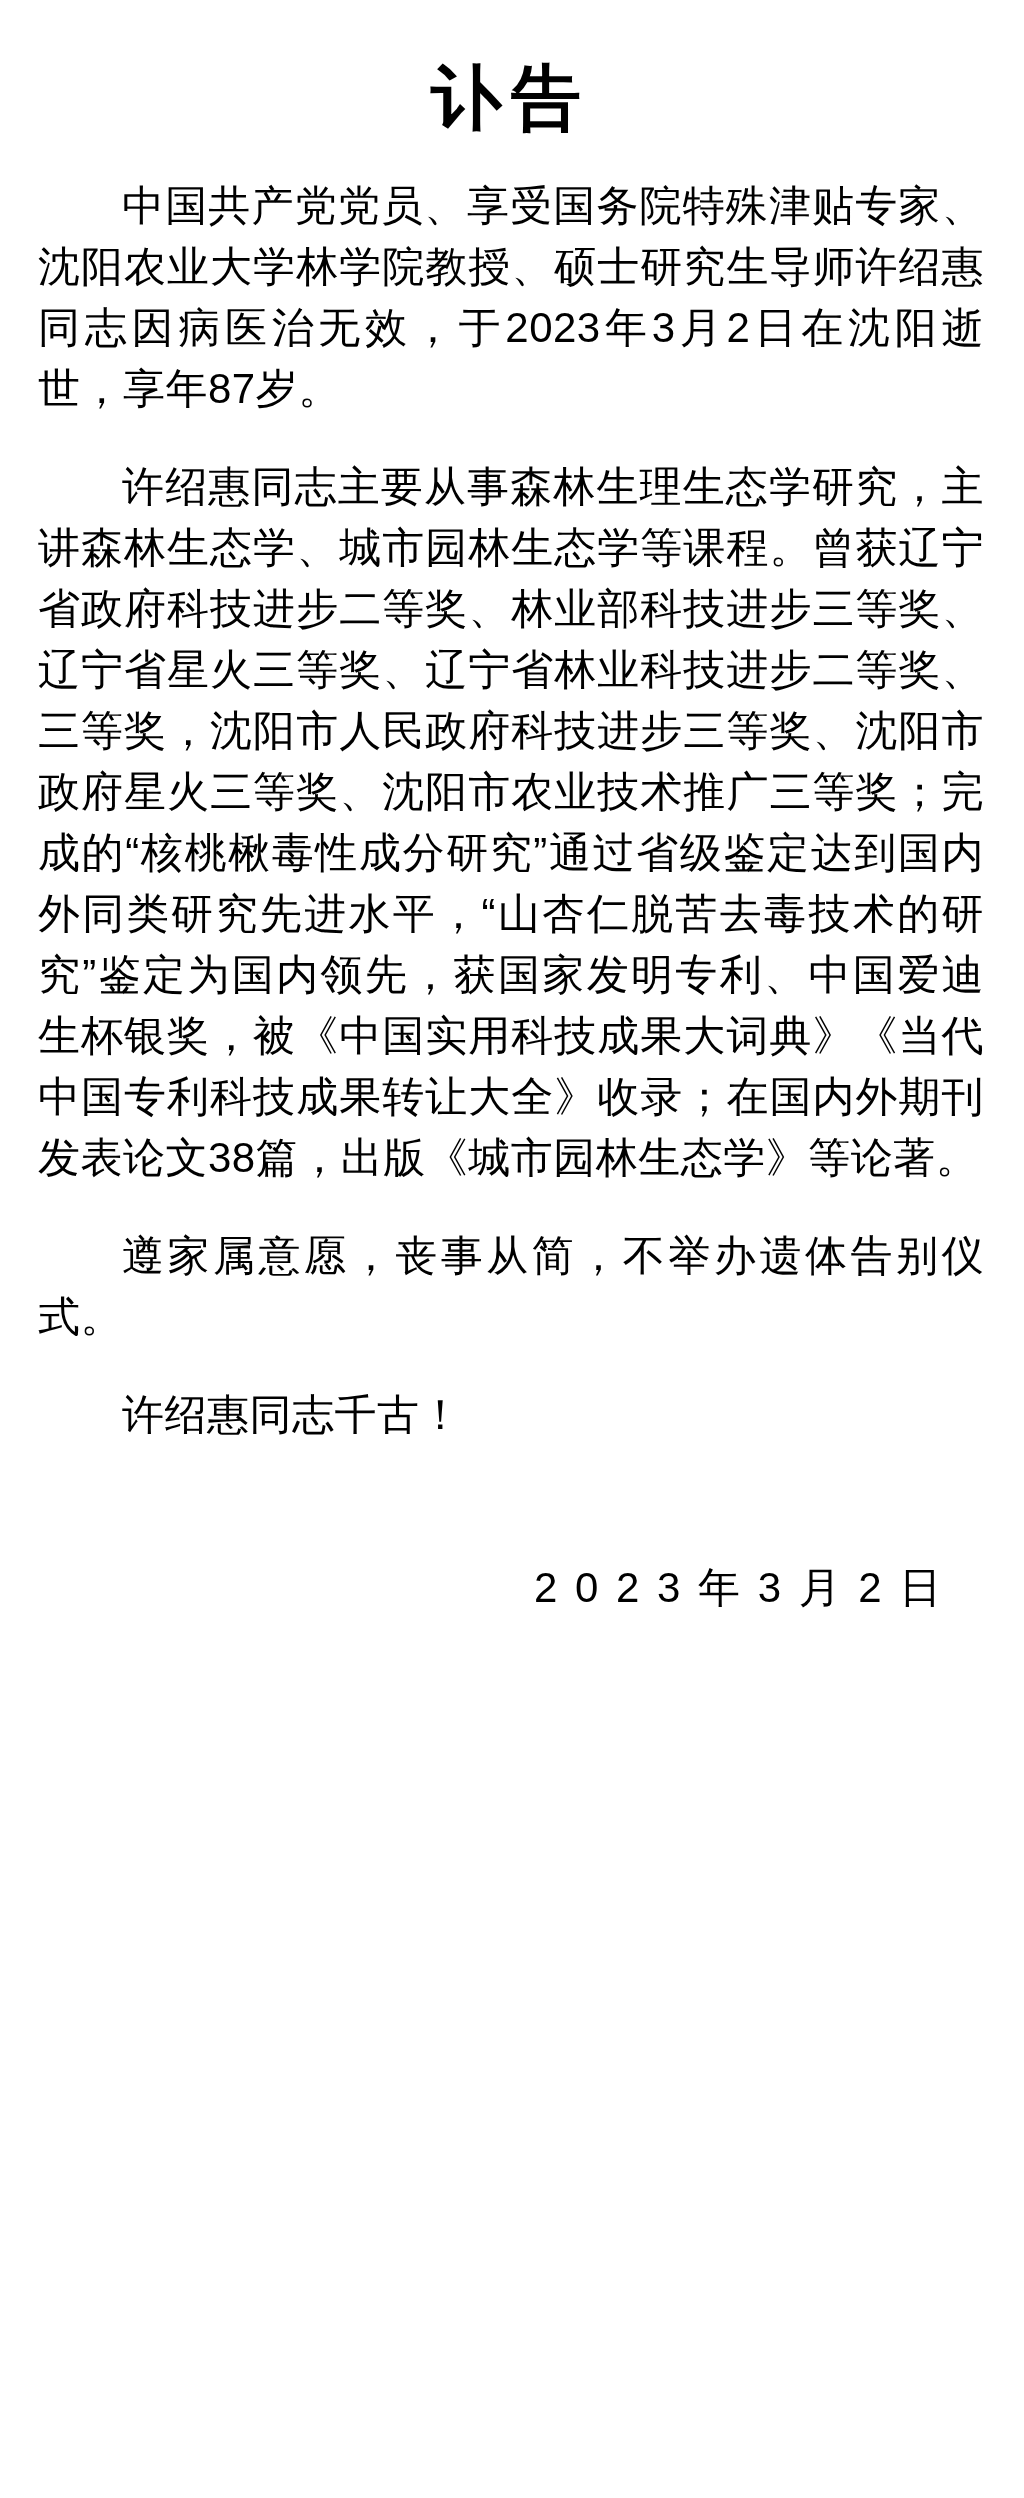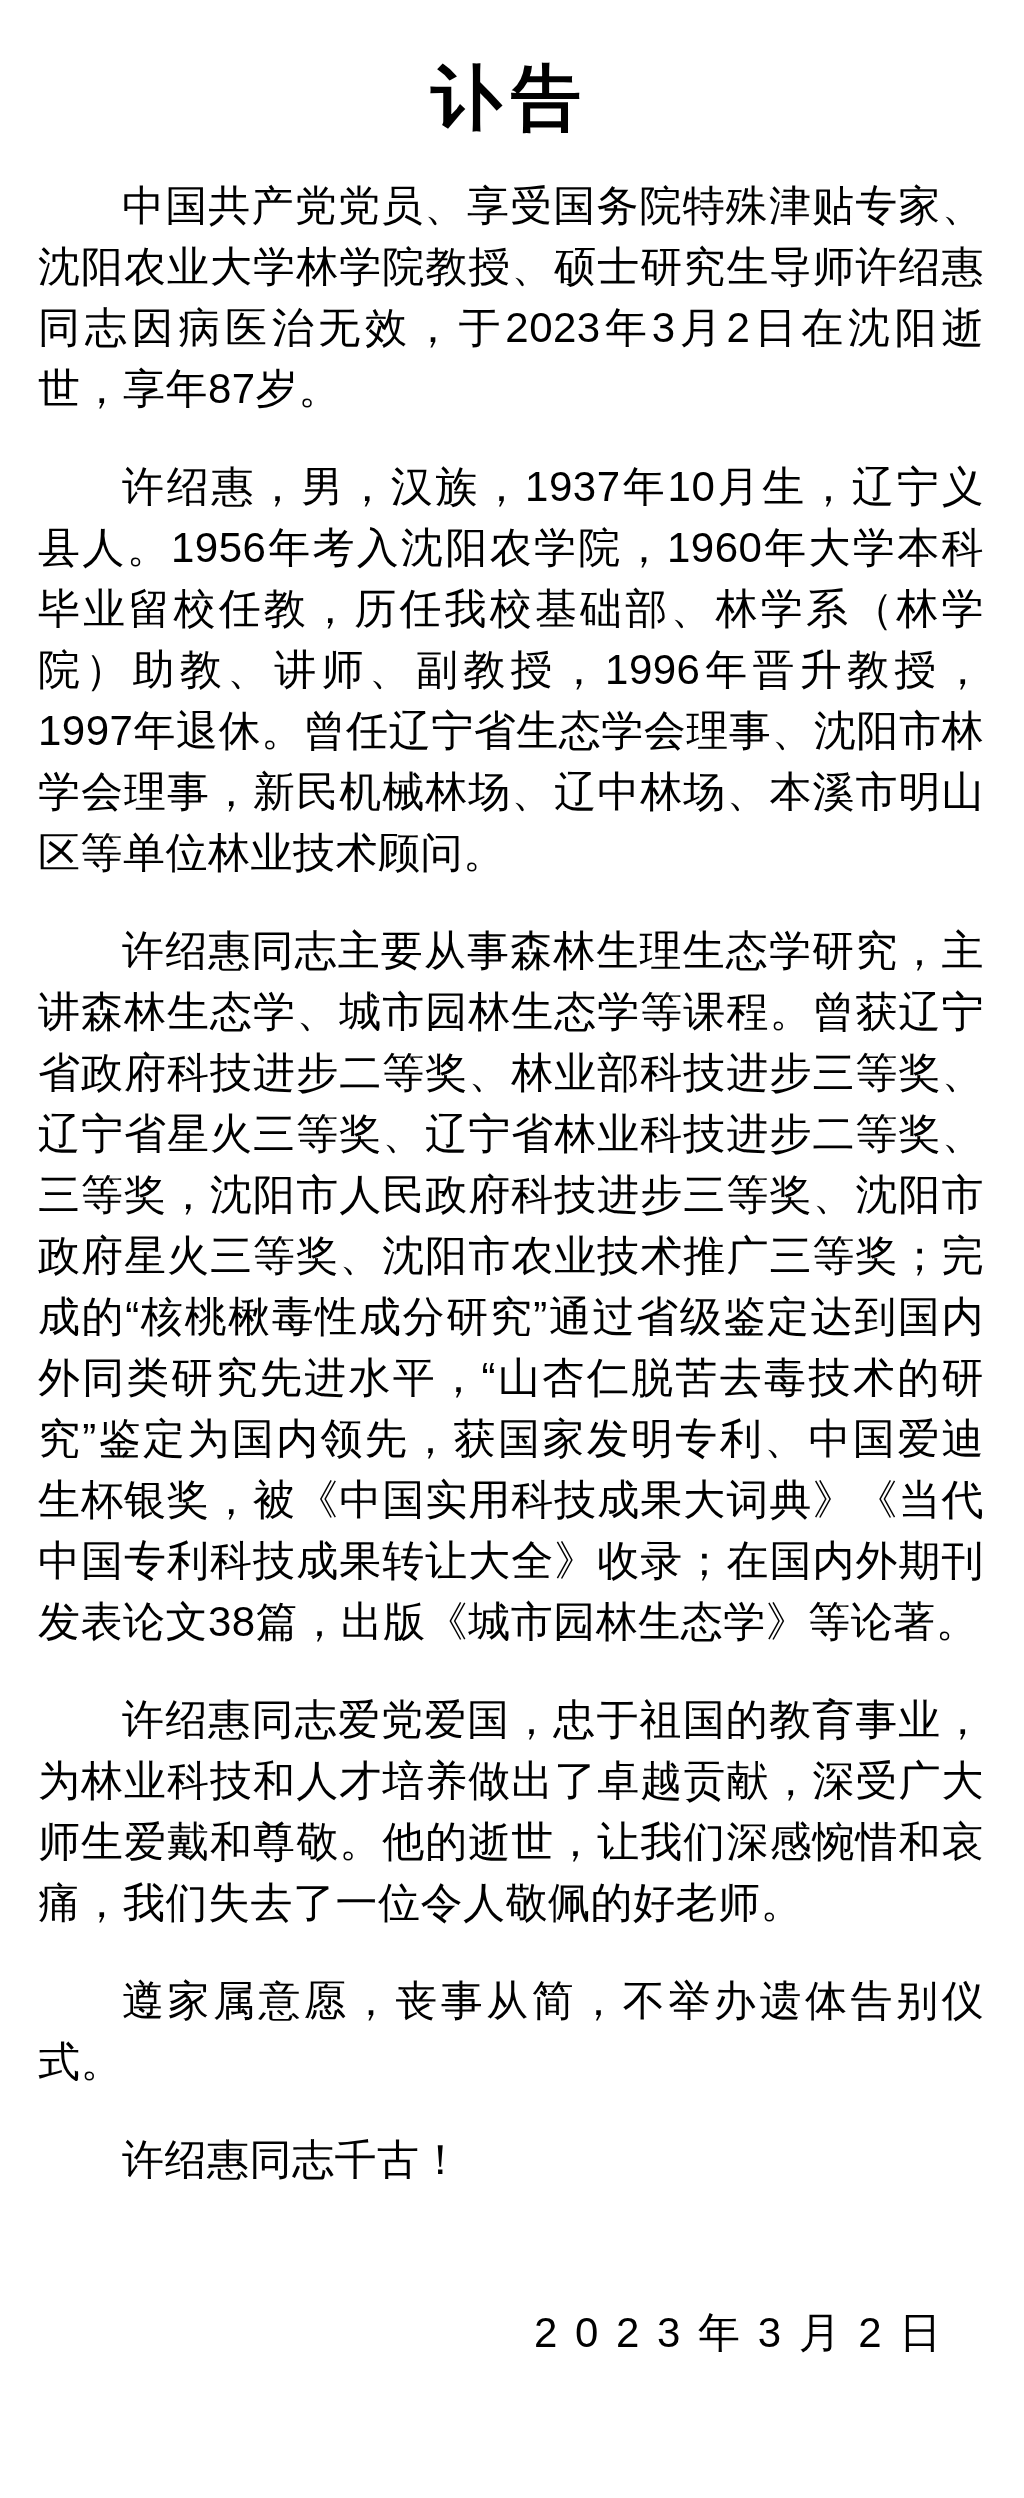--- a/index.html
+++ b/index.html
@@ -61,23 +61,21 @@
 </style>
 </head>
 <body>
 
 <div class="page">
 
   <h1 class="notice-title">讣告</h1>
 
   <div class="body-text">
     <p class="first">中国共产党党员、享受国务院特殊津贴专家、沈阳农业大学林学院教授、硕士研究生导师许绍惠同志因病医治无效，于2023年3月2日在沈阳逝世，享年87岁。</p>
-    <p>许绍惠，男，汉族，1937年10月生，辽宁义县人。1956年考入沈阳农学院，1960年大学本科毕业留校任教，历任我校基础部、林学系（林学院）助教、讲师、副教授，1996年晋升教授，1997年退休。曾任辽宁省生态学会理事、沈阳市林学会理事，新民机械林场、辽中林场、本溪市明山区等单位林业技术顾问。</p>
     <p>许绍惠同志主要从事森林生理生态学研究，主讲森林生态学、城市园林生态学等课程。曾获辽宁省政府科技进步二等奖、林业部科技进步三等奖、辽宁省星火三等奖、辽宁省林业科技进步二等奖、三等奖，沈阳市人民政府科技进步三等奖、沈阳市政府星火三等奖、沈阳市农业技术推广三等奖；完成的“核桃楸毒性成分研究”通过省级鉴定达到国内外同类研究先进水平，“山杏仁脱苦去毒技术的研究”鉴定为国内领先，获国家发明专利、中国爱迪生杯银奖，被《中国实用科技成果大词典》《当代中国专利科技成果转让大全》收录；在国内外期刊发表论文38篇，出版《城市园林生态学》等论著。</p>
-    <p>许绍惠同志爱党爱国，忠于祖国的教育事业，为林业科技和人才培养做出了卓越贡献，深受广大师生爱戴和尊敬。他的逝世，让我们深感惋惜和哀痛，我们失去了一位令人敬佩的好老师。</p>
     <p>遵家属意愿，丧事从简，不举办遗体告别仪式。</p>
     <p>许绍惠同志千古！</p>
   </div>
 
   <div class="sig-block">
     <p class="date-line">2023年3月2日</p>
   </div>
 
 </div>
 

